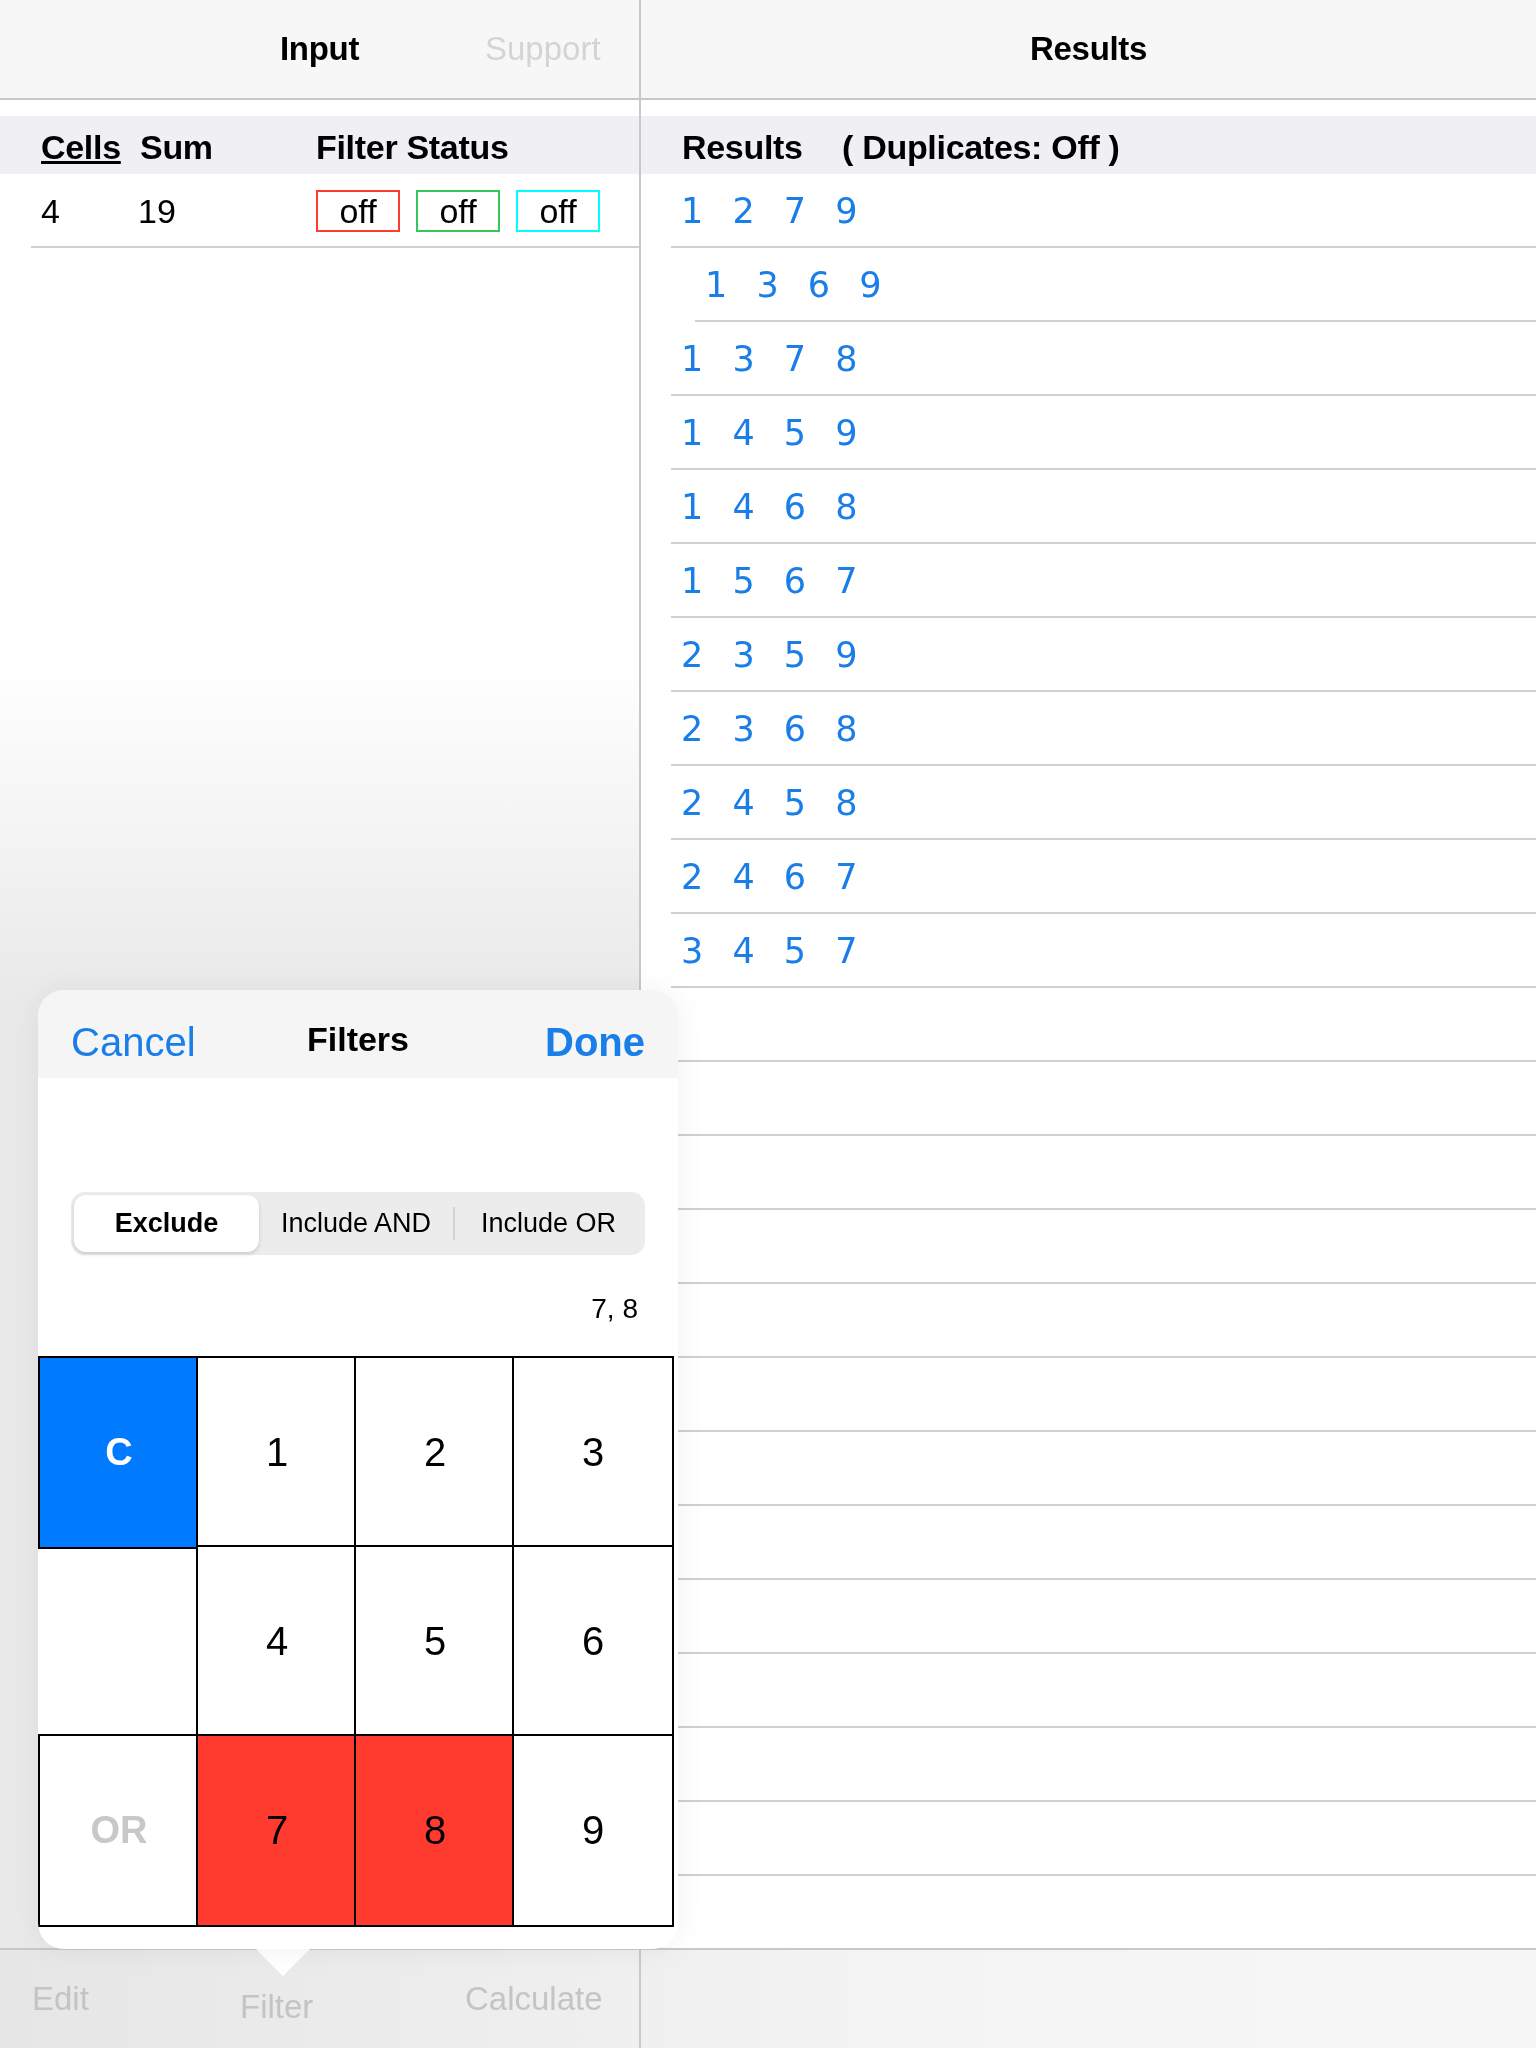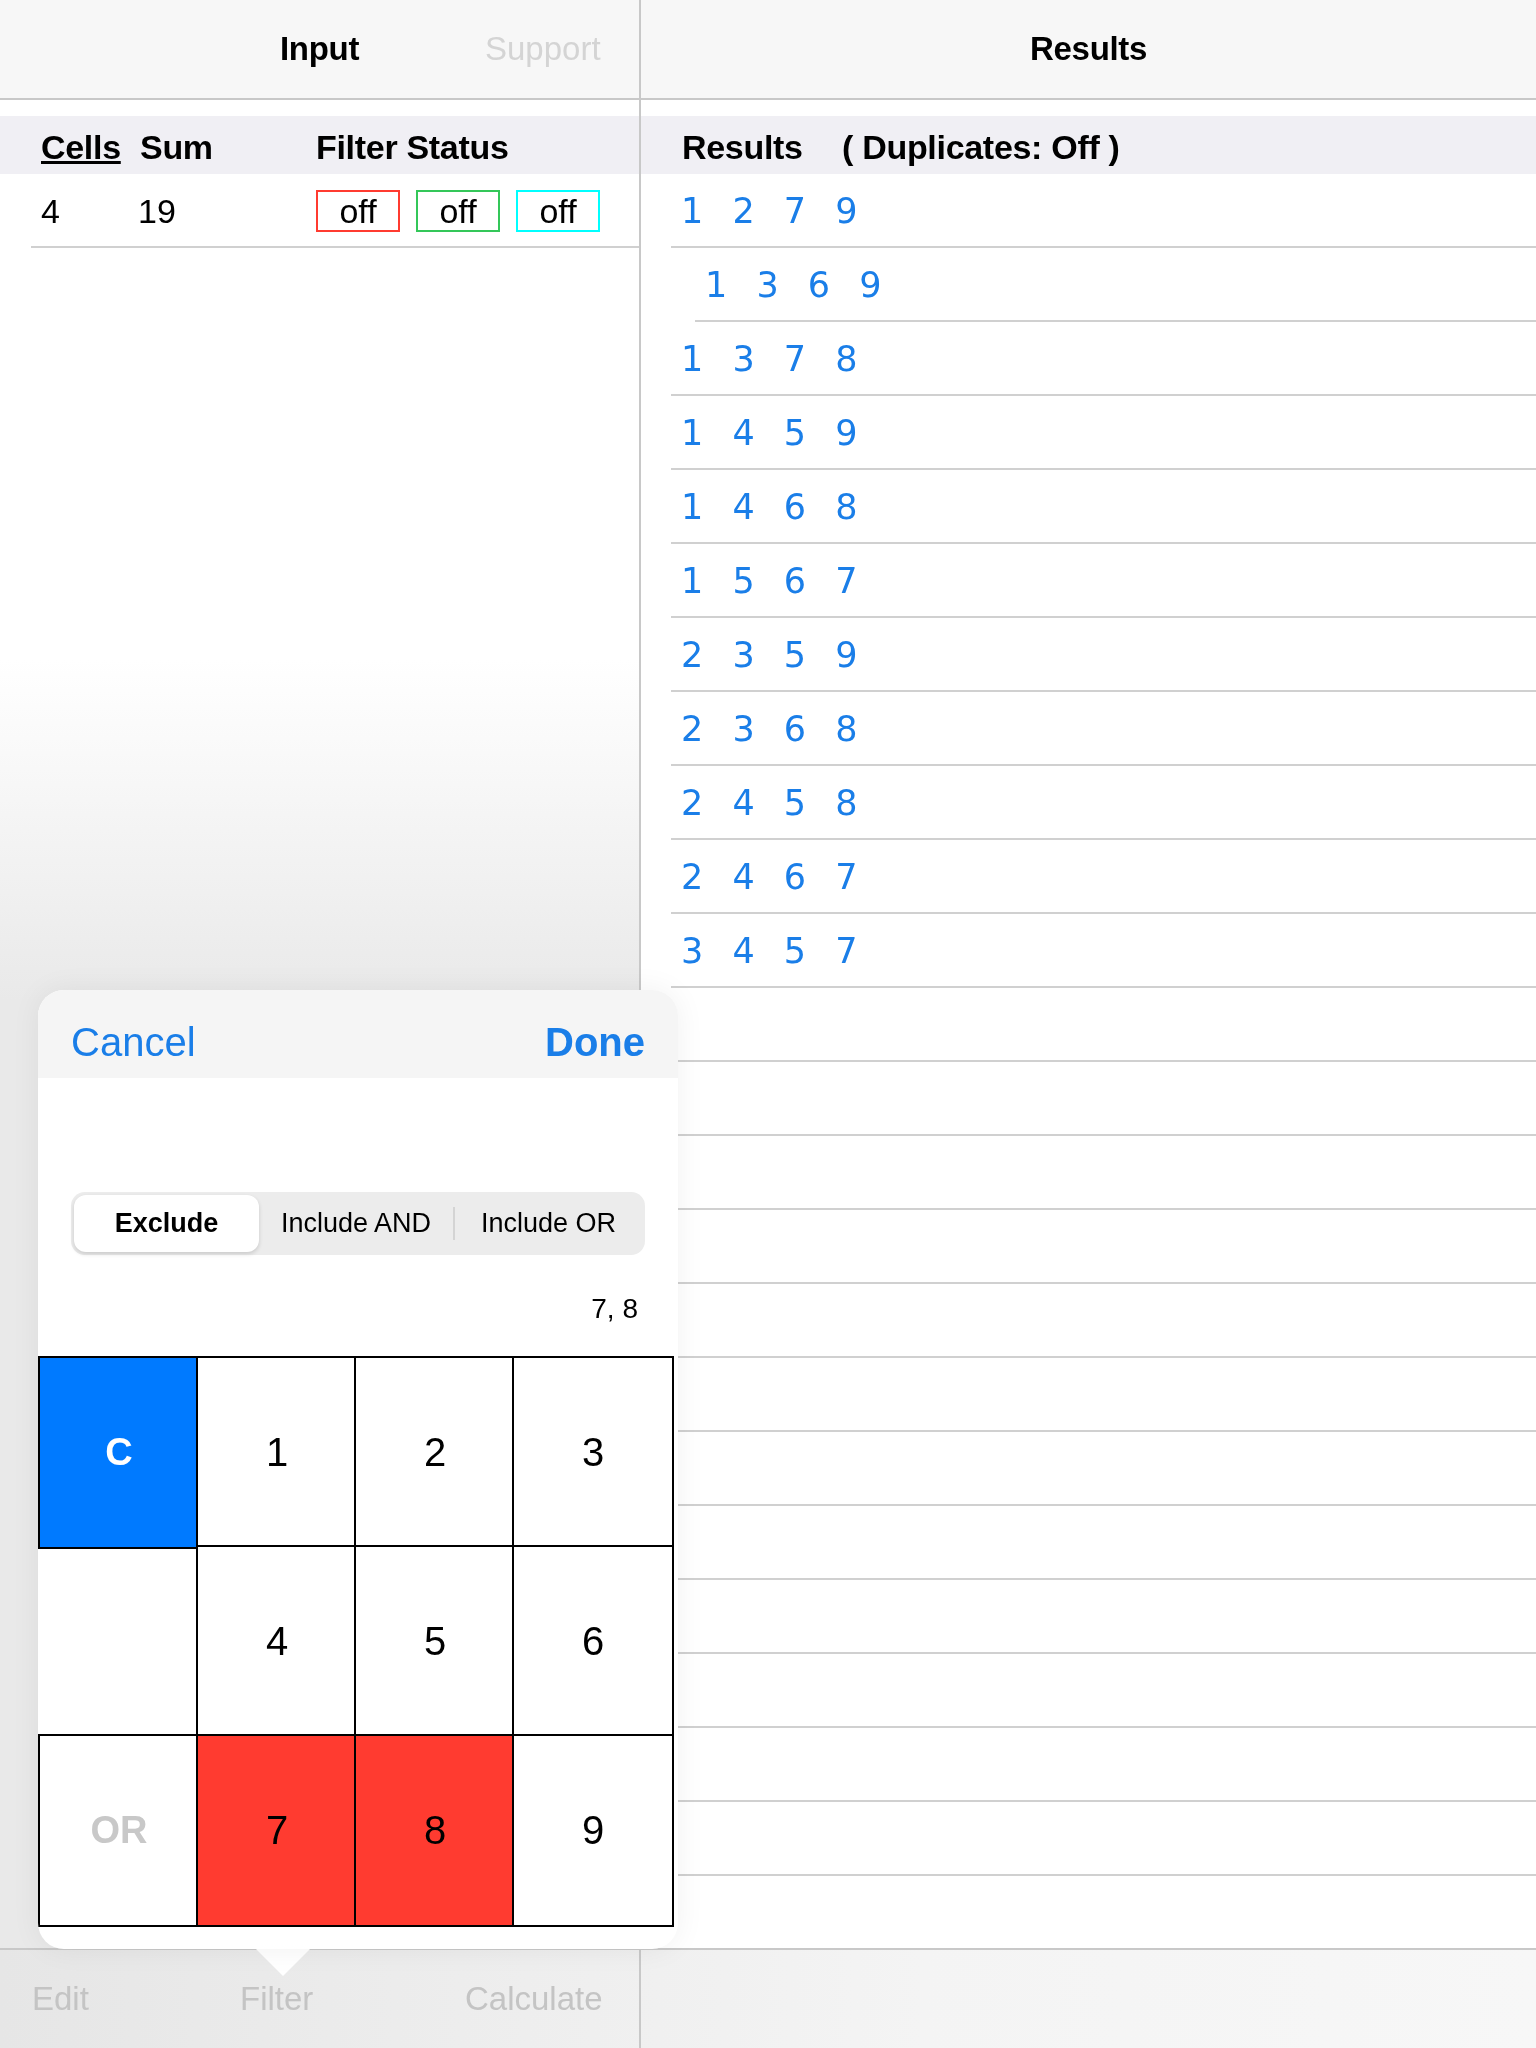--- a/index.html
+++ b/index.html
@@ -156,28 +156,29 @@
         <div class="result-sep"></div>
       </div>
       <div class="result-row" style="top: 1702px;">
         <div class="result-sep"></div>
       </div>
     </div>
 </div>
 
 <div id="toolbar">
   <span class="tb-item" style="left:32px;">Edit</span>
-  <span class="tb-item" style="left:240px;">Filter</span>
+  <span class="tb-item" style="left:240px;margin-top:8px;">Filter</span>
   <span class="tb-item" style="left:465px;">Calculate</span>
   <div style="position:absolute;left:639px;top:0;width:2px;height:100px;background:#c8c8c8;"></div>
 </div>
 
 <div id="pop-arrow"></div>
 <div id="popover">
   <div id="pop-header">
+    <span class="pop-title">Filters</span>
     <span class="pop-btn" style="left:33px;">Cancel</span>
     <span class="pop-btn" style="right:33px;font-weight:bold;">Done</span>
   </div>
   <div id="segmented">
     <span class="seg selected" style="left:3px;width:185px;">Exclude</span>
     <span class="seg" style="left:190px;width:190px;">Include AND</span>
     <span class="seg-div"></span>
     <span class="seg" style="left:384px;width:187px;">Include OR</span>
   </div>
   <span id="selection-text">7, 8</span>

